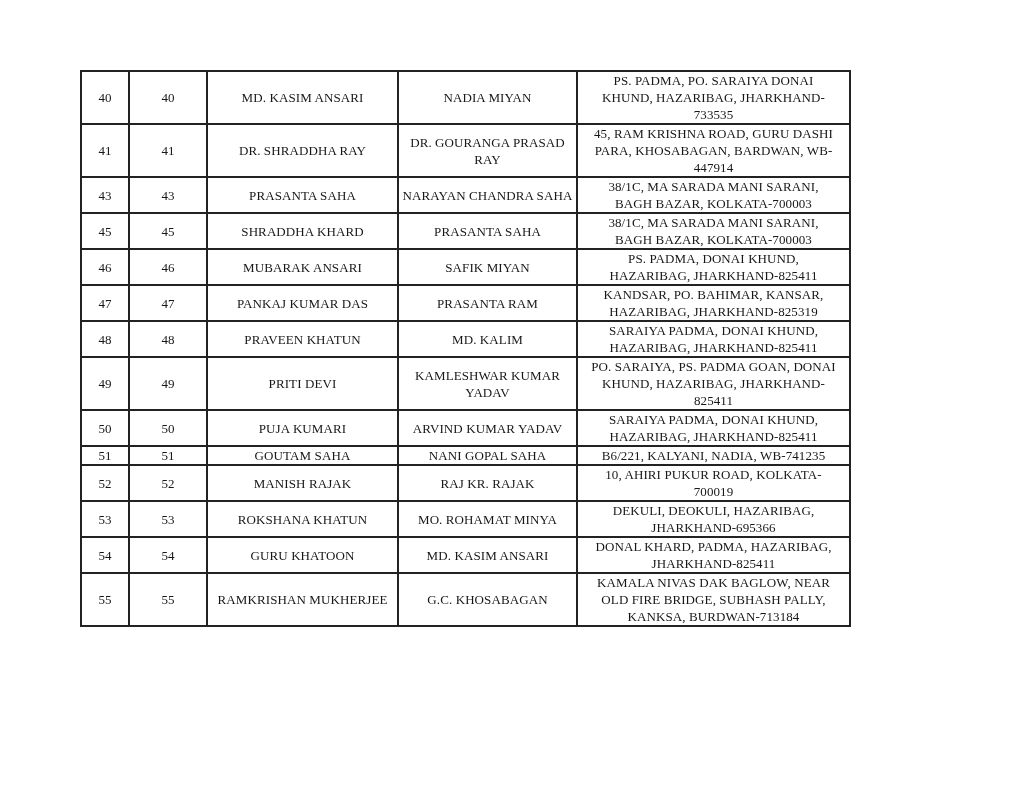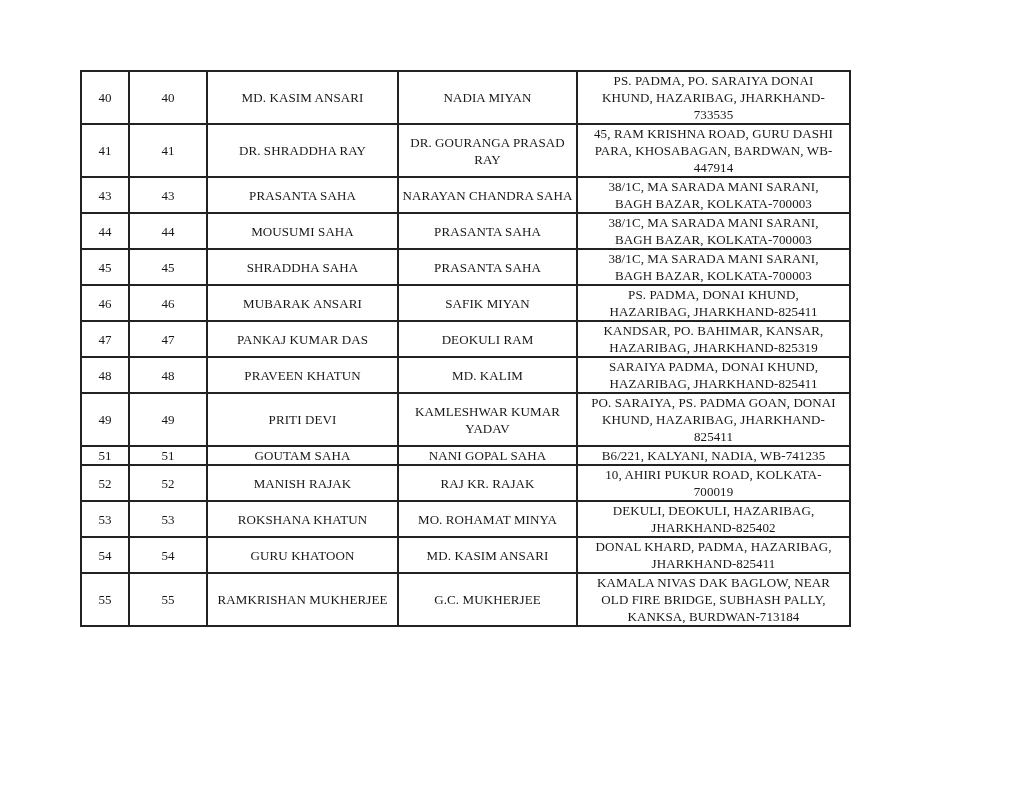--- a/index.html
+++ b/index.html
@@ -76,52 +76,44 @@
 
   <tr>
     <td>43</td>
     <td>43</td>
     <td>PRASANTA SAHA</td>
     <td>NARAYAN CHANDRA SAHA</td>
     <td>38/1C, MA SARADA MANI SARANI,
 BAGH BAZAR, KOLKATA-700003</td>
   </tr>
 
-  <tr>
-    <td>44</td>
-    <td>44</td>
-    <td>MOUSUMI SAHA</td>
-    <td>PRASANTA SAHA</td>
-    <td>38/1C, MA SARADA MANI SARANI,
-BAGH BAZAR, KOLKATA-700003</td>
-  </tr>
 
   <tr>
     <td>45</td>
     <td>45</td>
-    <td>SHRADDHA SAHA</td>
+    <td>SHRADDHA KHARD</td>
     <td>PRASANTA SAHA</td>
     <td>38/1C, MA SARADA MANI SARANI,
 BAGH BAZAR, KOLKATA-700003</td>
   </tr>
 
   <tr>
     <td>46</td>
     <td>46</td>
     <td>MUBARAK ANSARI</td>
     <td>SAFIK MIYAN</td>
     <td>PS. PADMA, DONAI KHUND,
 HAZARIBAG, JHARKHAND-825411</td>
   </tr>
 
   <tr>
     <td>47</td>
     <td>47</td>
     <td>PANKAJ KUMAR DAS</td>
-    <td>DEOKULI RAM</td>
+    <td>PRASANTA RAM</td>
     <td>KANDSAR, PO. BAHIMAR, KANSAR,
 HAZARIBAG, JHARKHAND-825319</td>
   </tr>
 
   <tr>
     <td>48</td>
     <td>48</td>
     <td>PRAVEEN KHATUN</td>
     <td>MD. KALIM</td>
     <td>SARAIYA PADMA, DONAI KHUND,
@@ -132,20 +124,28 @@
     <td>49</td>
     <td>49</td>
     <td>PRITI DEVI</td>
     <td>KAMLESHWAR KUMAR
 YADAV</td>
     <td>PO. SARAIYA, PS. PADMA GOAN, DONAI
 KHUND, HAZARIBAG, JHARKHAND-
 825411</td>
   </tr>
 
+  <tr>
+    <td>50</td>
+    <td>50</td>
+    <td>PUJA KUMARI</td>
+    <td>ARVIND KUMAR YADAV</td>
+    <td>SARAIYA PADMA, DONAI KHUND,
+HAZARIBAG, JHARKHAND-825411</td>
+  </tr>
 
   <tr>
     <td>51</td>
     <td>51</td>
     <td>GOUTAM SAHA</td>
     <td>NANI GOPAL SAHA</td>
     <td>B6/221, KALYANI, NADIA, WB-741235</td>
   </tr>
 
   <tr>
@@ -156,36 +156,36 @@
     <td>10, AHIRI PUKUR ROAD, KOLKATA-
 700019</td>
   </tr>
 
   <tr>
     <td>53</td>
     <td>53</td>
     <td>ROKSHANA KHATUN</td>
     <td>MO. ROHAMAT MINYA</td>
     <td>DEKULI, DEOKULI, HAZARIBAG,
-JHARKHAND-825402</td>
+JHARKHAND-695366</td>
   </tr>
 
   <tr>
     <td>54</td>
     <td>54</td>
     <td>GURU KHATOON</td>
     <td>MD. KASIM ANSARI</td>
     <td>DONAL KHARD, PADMA, HAZARIBAG,
 JHARKHAND-825411</td>
   </tr>
 
   <tr>
     <td>55</td>
     <td>55</td>
     <td>RAMKRISHAN MUKHERJEE</td>
-    <td>G.C. MUKHERJEE</td>
+    <td>G.C. KHOSABAGAN</td>
     <td>KAMALA NIVAS DAK BAGLOW, NEAR
 OLD FIRE BRIDGE, SUBHASH PALLY,
 KANKSA, BURDWAN-713184</td>
   </tr>
 </tbody>
   </table>
 </div>
 
 </body></html>

